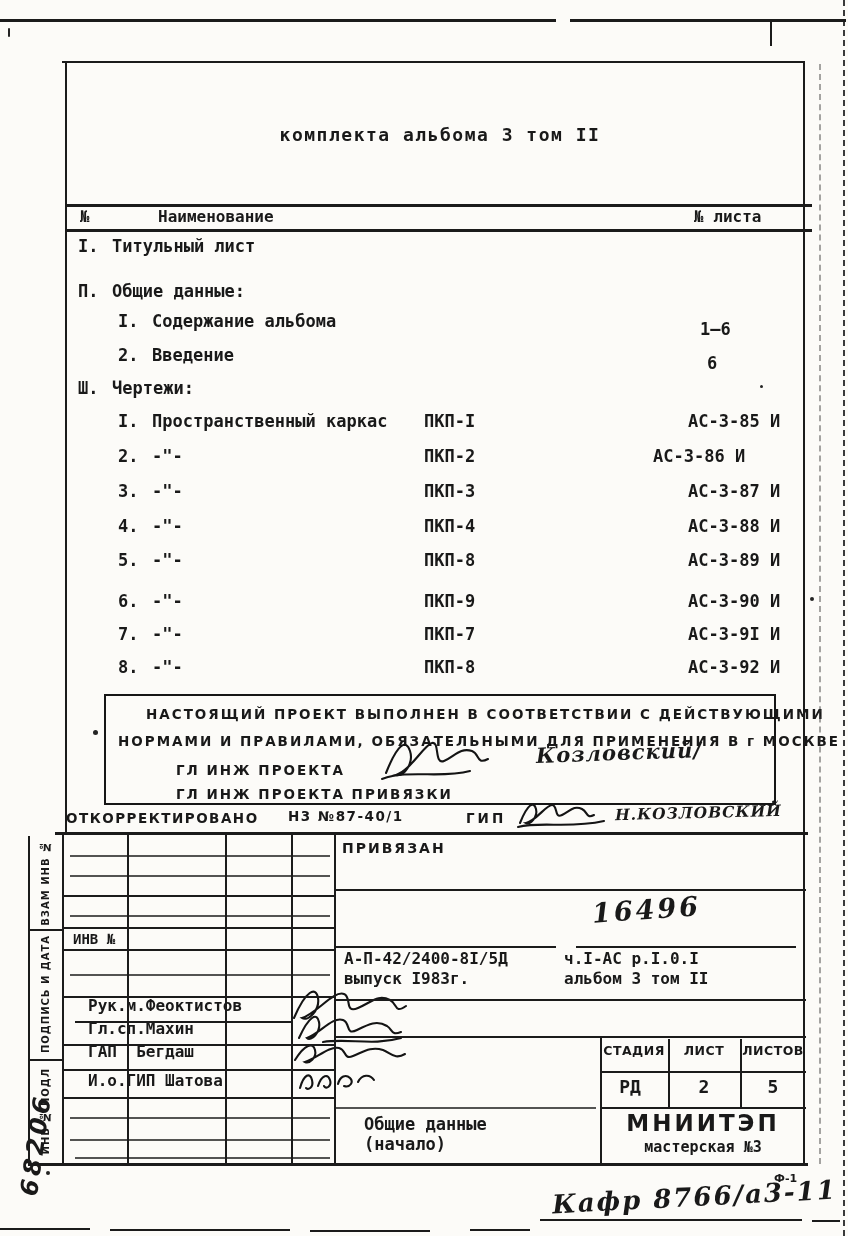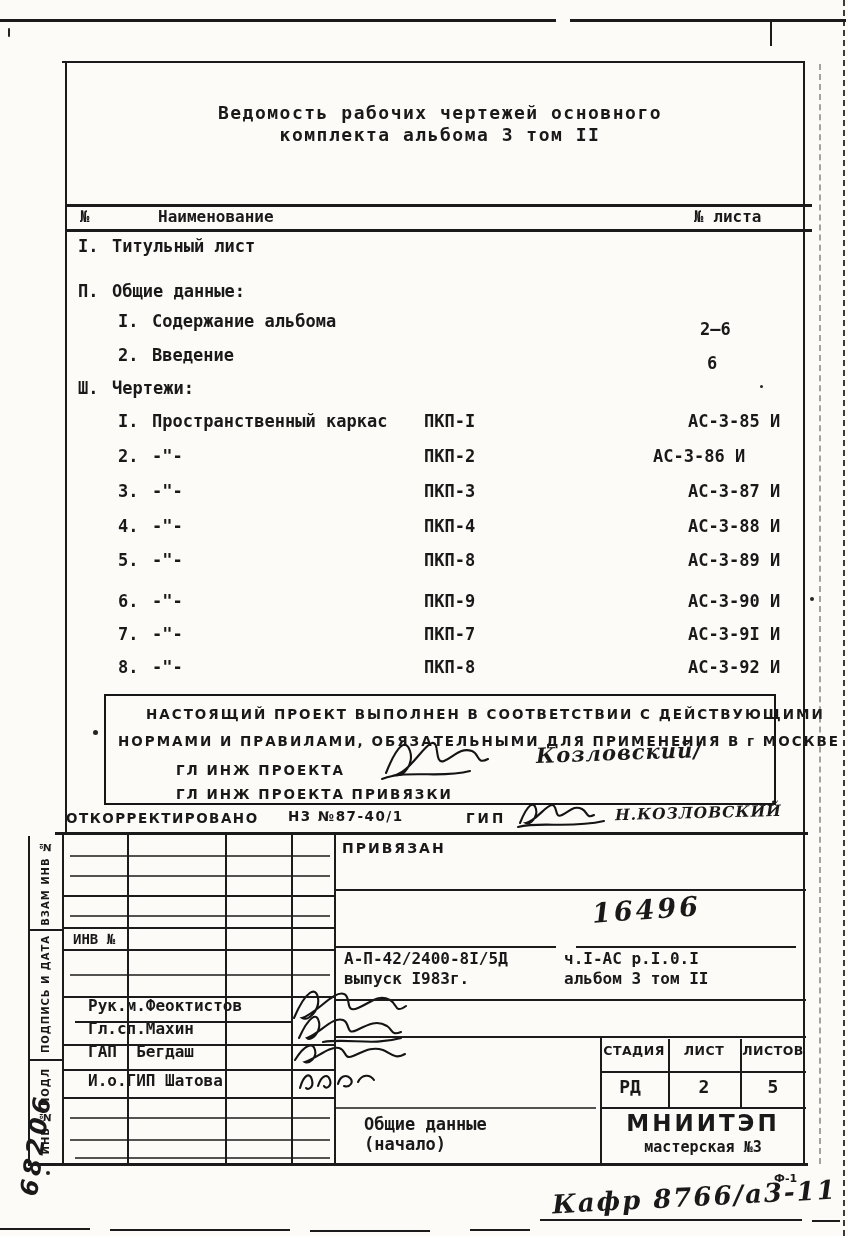--- a/index.html
+++ b/index.html
@@ -21,40 +21,39 @@
   .speck{position:absolute;background:#242424;border-radius:50%;}
   .noticebox{position:absolute;border:2.5px solid #161616;}
   svg.sig{position:absolute;overflow:visible;}
   svg.sig path{fill:none;stroke:#141414;stroke-width:2.1;stroke-linecap:round;}
 </style>
 </head>
 <body>
 
 <div class="page">
 
-  <div class="abs type center" style="left:190px;top:102px;width:500px;font-size:18px;letter-spacing:1.5px;">Ведомость рабочих чертежей основного</div>
   <div class="abs type center" style="left:190px;top:124px;width:500px;font-size:18px;letter-spacing:1.5px;">комплекта альбома 3 том II</div>
 
   <div class="abs type" style="left:80px;top:207px;font-size:16px;">№</div>
   <div class="abs type" style="left:158px;top:207px;font-size:16px;">Наименование</div>
   <div class="abs type" style="left:694px;top:207px;font-size:16px;">№ листа</div>
 
   <div id="list-rows">
       <div style="position:absolute;left:0;top:0;">
         <span class="abs type" style="left:78px;top:236px;font-size:17px;">I.</span>
         <span class="abs type" style="left:112px;top:236px;font-size:17px;">Титульный лист</span>
       </div>
       <div style="position:absolute;left:0;top:0;">
         <span class="abs type" style="left:78px;top:281px;font-size:17px;">П.</span>
         <span class="abs type" style="left:112px;top:281px;font-size:17px;">Общие данные:</span>
       </div>
       <div style="position:absolute;left:0;top:0;">
         <span class="abs type" style="left:118px;top:311px;font-size:17px;">I.</span>
         <span class="abs type" style="left:152px;top:311px;font-size:17px;">Содержание альбома</span>
-        <span class="abs type" style="left:700px;top:319px;font-size:17px;">2—6</span>
+        <span class="abs type" style="left:700px;top:319px;font-size:17px;">1—6</span>
       </div>
       <div style="position:absolute;left:0;top:0;">
         <span class="abs type" style="left:118px;top:345px;font-size:17px;">2.</span>
         <span class="abs type" style="left:152px;top:345px;font-size:17px;">Введение</span>
         <span class="abs type" style="left:707px;top:353px;font-size:17px;">6</span>
       </div>
       <div style="position:absolute;left:0;top:0;">
         <span class="abs type" style="left:78px;top:378px;font-size:17px;">Ш.</span>
         <span class="abs type" style="left:112px;top:378px;font-size:17px;">Чертежи:</span>
       </div>

